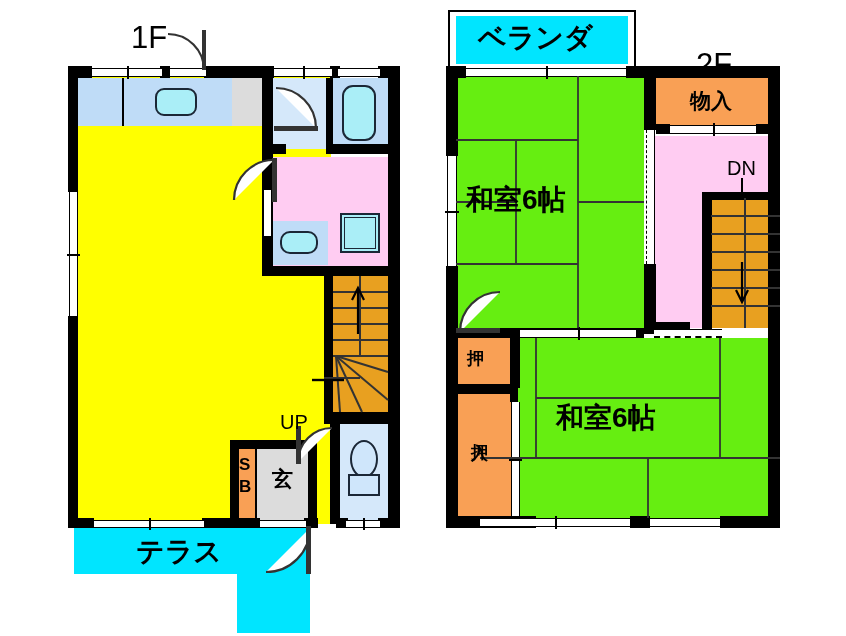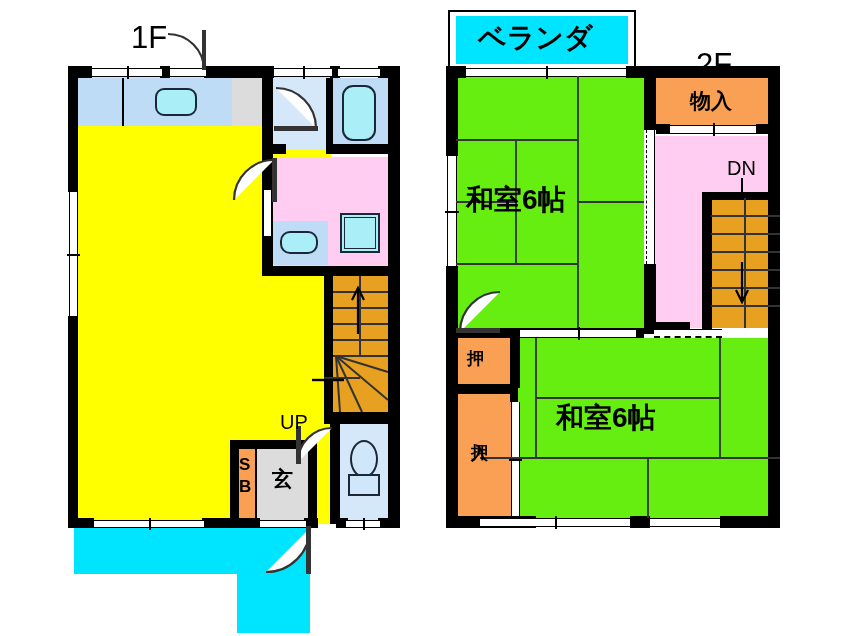--- a/index.html
+++ b/index.html
@@ -235,20 +235,21 @@
       <path d="M 352 300 L 358 288 L 364 300"></path>
     </g>
 
     <line x1="312" y1="380" x2="344" y2="380" stroke="#000" stroke-width="2.4"></line>
   </svg>
 
   <div class="label up-dn" style="left:280px; top:370px;margin-top:42px;">UP</div>
   <div class="label sb-txt" style="left:239px; top:456px;">S</div>
   <div class="label sb-txt" style="left:239px; top:478px;">B</div>
   <div class="label room-sm" style="left:272px; top:468px;">玄</div>
+  <div class="label room-mid" style="left:136px; top:538px;">テラス</div>
 
   <div class="label floor-tag" style="left:696px; top:22px;margin-top:27px;">2F</div>
 
   <div class="fill c-white" style="left:448px; top:10px; width:188px; height:60px; border:2px solid #000; box-sizing:border-box;"></div>
   <div class="fill c-veranda" style="left:456px; top:16px; width:172px; height:48px;"></div>
 
   <div class="fill c-tatami" style="left:456px; top:76px; width:188px; height:252px;"></div>
 
   <div class="fill c-tatami" style="left:480px; top:338px; width:300px; height:180px;"></div>
 

